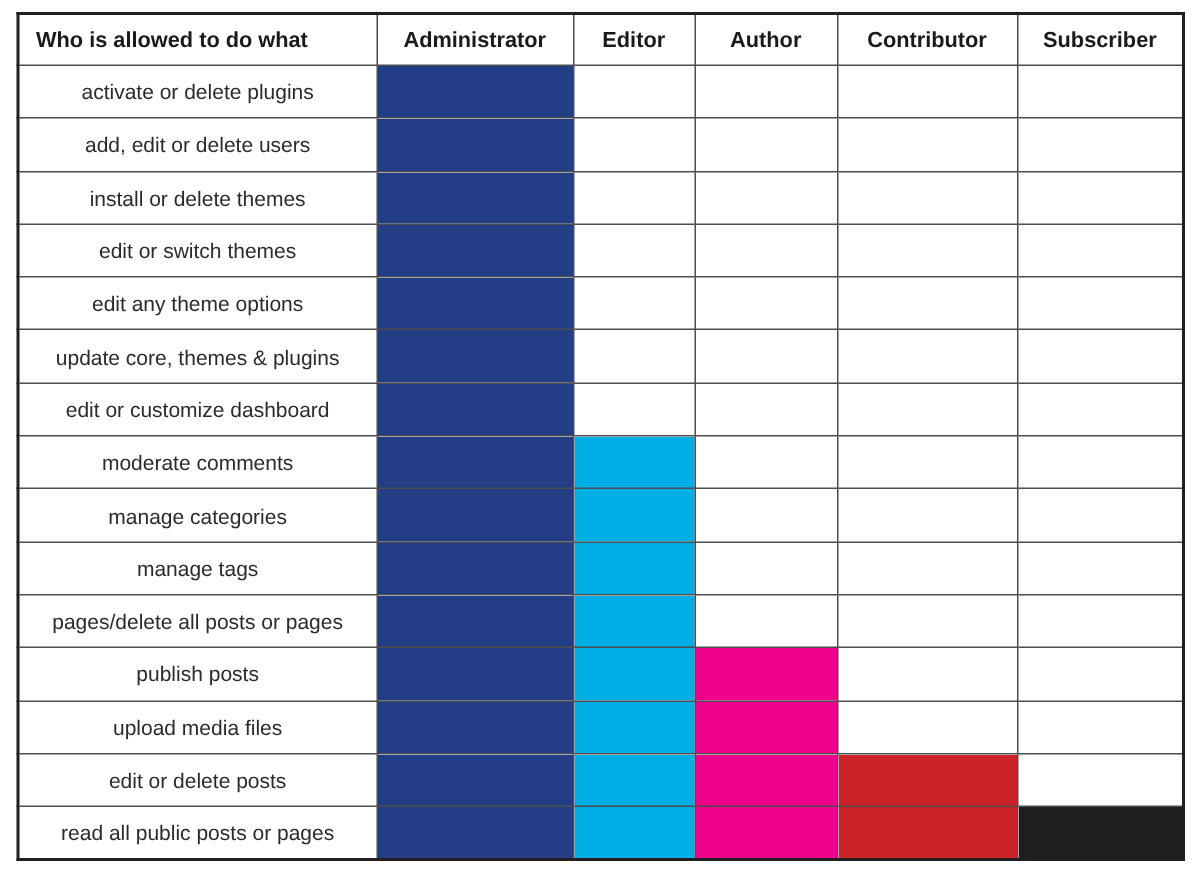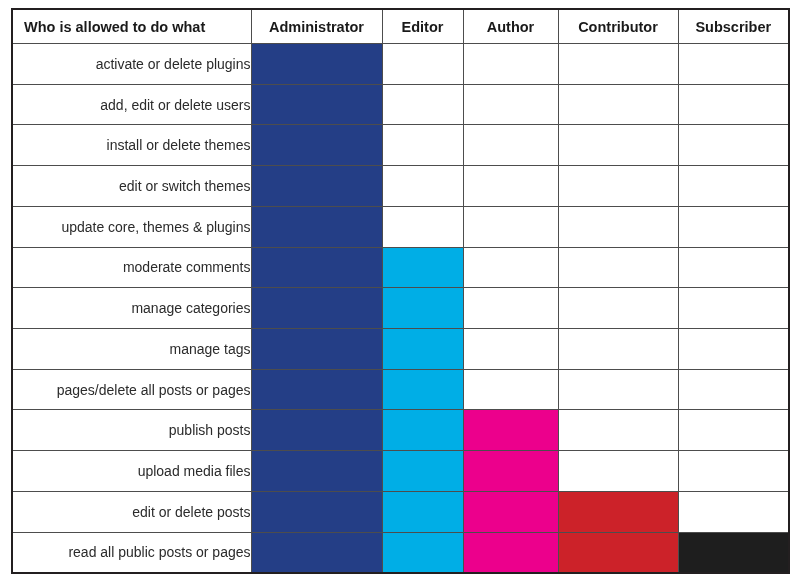--- a/index.html
+++ b/index.html
@@ -59,21 +59,21 @@
     white-space: nowrap;
   }
   thead th.task-head {
     text-align: left;
     padding-left: 11px;
   }
 
   tbody tr { height: 33.2px; }
 
   td.task-cell {
-    text-align: right;
+    text-align: center;
     padding-left: 11px;
     font-size: 14px;
     font-weight: normal;
     color: #2b2b2b;
     background: #ffffff;
     white-space: nowrap;
   }
 
   td.mark { background: #ffffff; }
   td.mark.fill-admin      { background: #243e86; }
@@ -180,21 +180,57 @@
             <span class="sr-only"></span>
           </td>
           <td class="mark">
             <span class="sr-only"></span>
           </td>
           <td class="mark">
             <span class="sr-only"></span>
           </td>
         </tr>
         <tr>
+          <td class="task-cell">edit any theme options</td>
+          <td class="mark fill-admin">
+            <span class="sr-only"></span>
+          </td>
+          <td class="mark">
+            <span class="sr-only"></span>
+          </td>
+          <td class="mark">
+            <span class="sr-only"></span>
+          </td>
+          <td class="mark">
+            <span class="sr-only"></span>
+          </td>
+          <td class="mark">
+            <span class="sr-only"></span>
+          </td>
+        </tr>
+        <tr>
           <td class="task-cell">update core, themes &amp; plugins</td>
+          <td class="mark fill-admin">
+            <span class="sr-only"></span>
+          </td>
+          <td class="mark">
+            <span class="sr-only"></span>
+          </td>
+          <td class="mark">
+            <span class="sr-only"></span>
+          </td>
+          <td class="mark">
+            <span class="sr-only"></span>
+          </td>
+          <td class="mark">
+            <span class="sr-only"></span>
+          </td>
+        </tr>
+        <tr>
+          <td class="task-cell">edit or customize dashboard</td>
           <td class="mark fill-admin">
             <span class="sr-only"></span>
           </td>
           <td class="mark">
             <span class="sr-only"></span>
           </td>
           <td class="mark">
             <span class="sr-only"></span>
           </td>
           <td class="mark">

